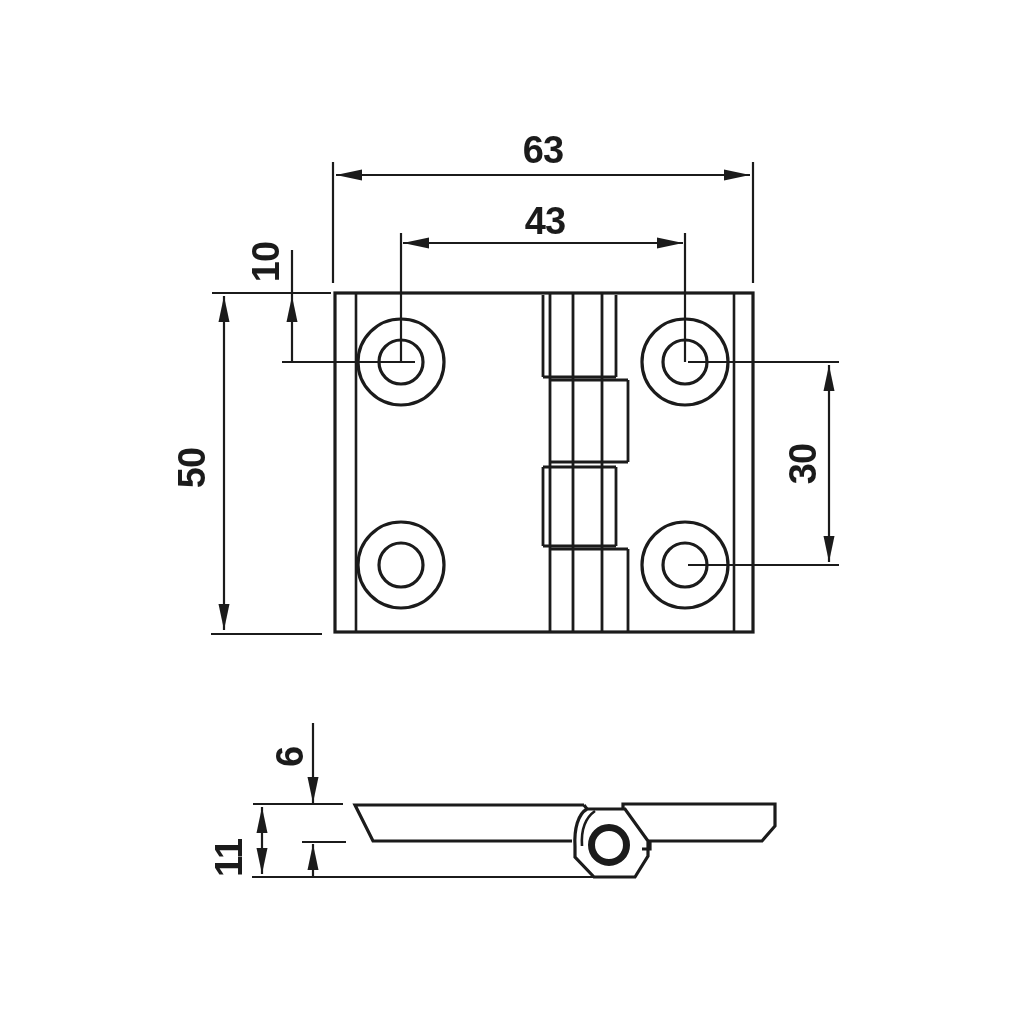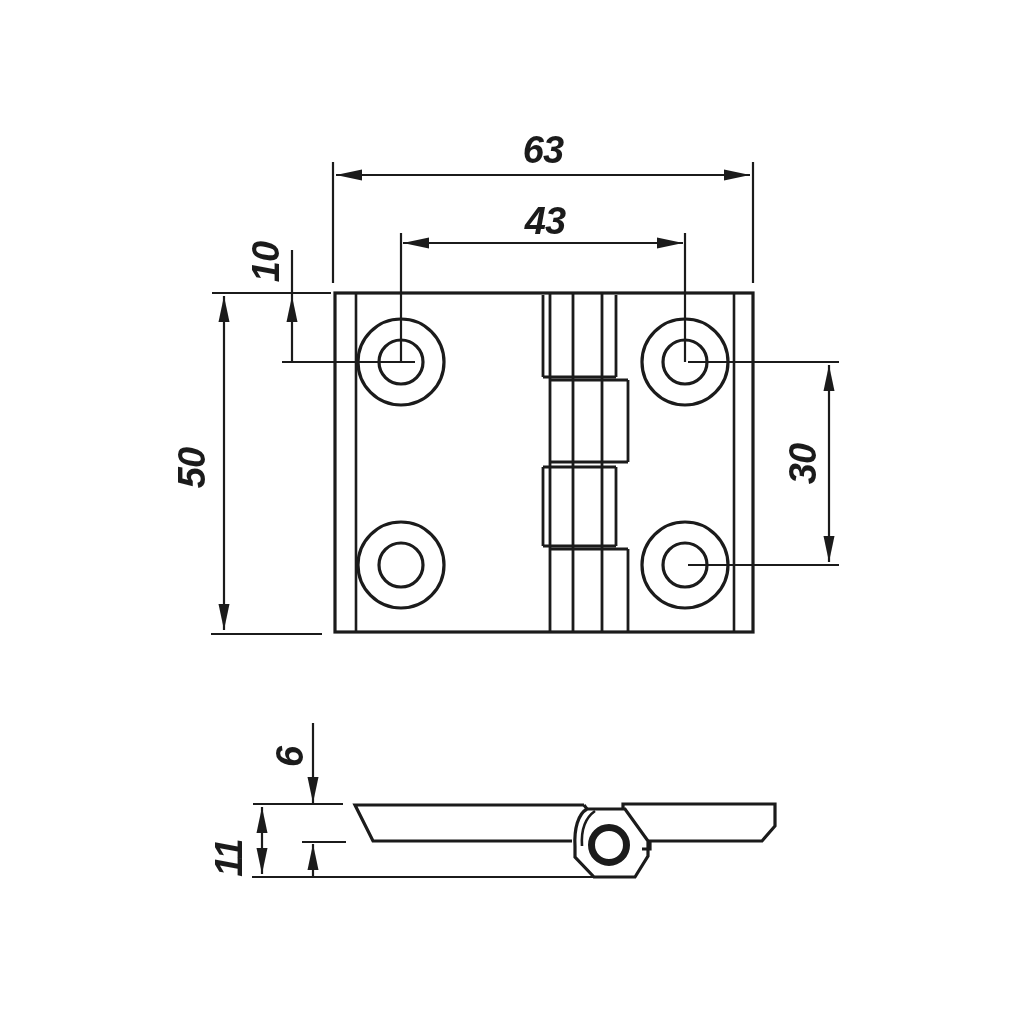--- a/index.html
+++ b/index.html
@@ -1,16 +1,16 @@
 <!DOCTYPE html>
 <html style="--line: #1b1b1b; --bg: #ffffff;"><head>
 <meta charset="utf-8">
 <style>
   html,body{margin:0;padding:0;background:#fff;}
-  .canvas{position:relative;width:1024px;height:992px;background:var(--bg,#fff);overflow:hidden;font-style:italic;}
+  .canvas{position:relative;width:1024px;height:992px;background:var(--bg,#fff);overflow:hidden;}
   svg{display:block;}
   svg text{
     font-family:"Liberation Sans","DejaVu Sans",sans-serif;
     font-weight:bold;
     font-size:38px;
     letter-spacing:-1px;
     fill:var(--line,#1b1b1b);
   }
   .geo{stroke:var(--line,#1b1b1b);fill:none;}
   .w32{stroke-width:3.2;}

